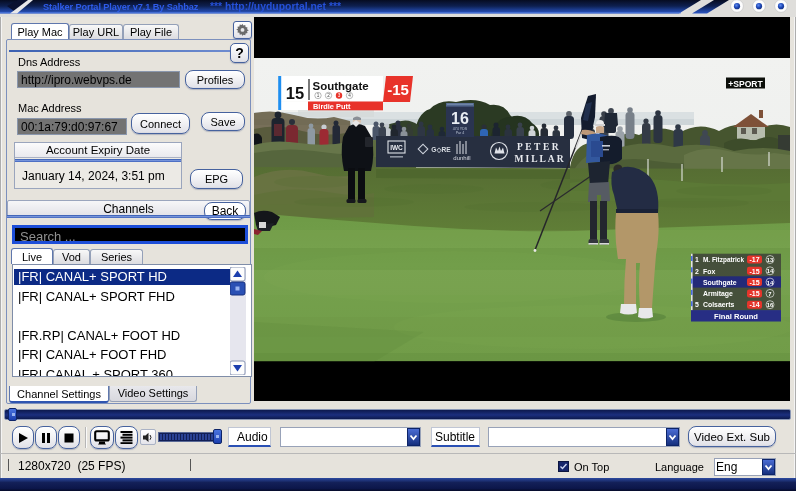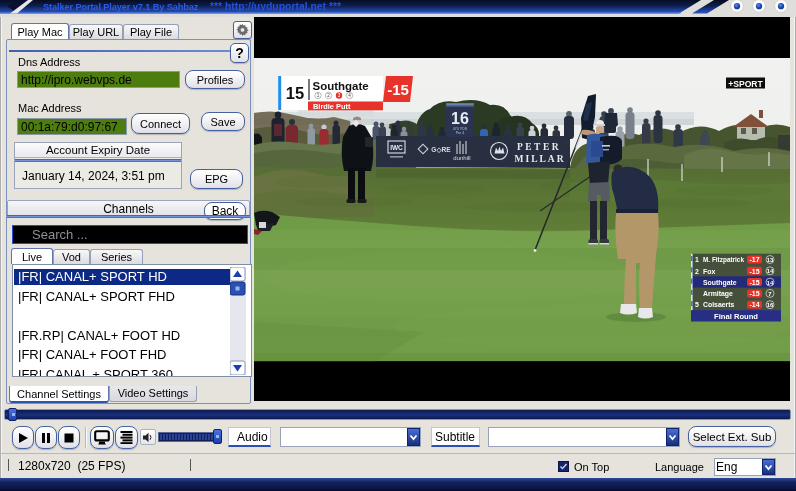--- a/index.html
+++ b/index.html
@@ -7,21 +7,21 @@
 #win{position:absolute;left:0;top:0;width:796px;height:491px;
  background:#e6e3dc;box-shadow:inset 1px 0 0 #adadad,inset -1px 0 0 #adadad,inset 2px 0 0 #f4f4f4,inset -2px 0 0 #f4f4f4;}
 .tex{background-image:repeating-linear-gradient(135deg,rgba(255,255,255,.45) 0 1px,rgba(255,255,255,0) 1px 2px,rgba(180,178,170,.25) 2px 3px,rgba(255,255,255,0) 3px 4px)}
 .abs{position:absolute}
 .lbl{position:absolute;font-size:11px;color:#000;white-space:nowrap}
 .ib{display:flex;align-items:center;justify-content:center}
 .btn{position:absolute;border:1px solid #46629e;border-radius:8px;
  background:linear-gradient(#ffffff,#f4f4f6 40%,#e3e3e9 92%,#d8d8e0);
  box-shadow:0 1px 1px rgba(120,130,160,.5);
  font-size:11px;color:#000;text-align:center;white-space:nowrap}
-.inp{position:absolute;border:1px solid #8a97ad;background:#4d7c0f;
+.inp{position:absolute;border:1px solid #8a97ad;background:#737373;
  font-family:"Liberation Sans",sans-serif;font-size:12px;color:#000;
  padding:0 0 0 3px;line-height:14px}
 .tab{position:absolute;border:1px solid #94a0b8;border-bottom:none;
  border-radius:3px 3px 0 0;background:linear-gradient(#f8f8f8,#dcdce0);
  font-size:11px;color:#000;text-align:center}
 .tab.on{background:#fff;border-color:#5f77ad;z-index:3}
 .btab{position:absolute;border:1px solid #94a0b8;border-top:none;
  border-radius:0 0 3px 3px;background:linear-gradient(#e8e8ec,#d8d8de);
  font-size:11px;color:#000;text-align:center}
 .btab.on{background:#fff;border-color:#5f77ad;border-bottom:2.5px solid #2f55b0;z-index:3}
@@ -91,21 +91,21 @@
   <div class="abs" style="left:0;top:0;width:166px;height:15px;border-bottom:1px solid #aab2c5;background:linear-gradient(#fbfbfc,#e9e9ee);font-size:11.5px;text-align:center;line-height:15px">Account Expiry Date</div>
   <div class="abs" style="left:0;top:16px;width:166px;height:3px;background:linear-gradient(#2a50a8,#7d9ae0 55%,#3258b4)"></div>
   <div class="abs" style="left:7px;top:26px;font-size:12px;white-space:nowrap">January 14, 2024, 3:51 pm</div>
  </div>
  <div class="btn" style="left:186px;top:152px;width:53px;height:20px;line-height:19px">EPG</div>
 
  <div class="abs" style="left:3px;top:183px;width:243px;height:17px;border:1px solid #9aa5bd;border-radius:2px;background:linear-gradient(#f6f6f8,#e2e2e8);font-size:12px;text-align:center;line-height:16px">Channels</div>
  <div class="btn" style="left:200px;top:185px;width:42px;height:18px;font-size:12px;line-height:17px;background:#fff">Back</div>
  <div class="abs" style="left:3px;top:198px;width:243px;height:3px;background:linear-gradient(#2a50a8,#7d9ae0 55%,#3258b4)"></div>
 
- <div class="abs" style="left:8px;top:208px;width:236px;height:19px;background:#000;border:1px solid #1d4ed8;color:#8f8f8f;font-size:13px;line-height:17px;padding-left:19px">Search ...</div>
+ <div class="abs" style="left:8px;top:208px;width:236px;height:19px;background:#000;border:3px solid #1d4ed8;color:#8f8f8f;font-size:13px;line-height:17px;padding-left:5px">Search ...</div>
 
  <div class="tab on" style="left:7px;top:231px;width:42px;height:16px;line-height:16px">Live</div>
  <div class="tab" style="left:49px;top:232px;width:37px;height:15px;line-height:15px">Vod</div>
  <div class="tab" style="left:86px;top:232px;width:53px;height:15px;line-height:15px">Series</div>
 
  <div class="abs" style="left:8px;top:247px;width:240px;height:113px;border:1px solid #7f8da8;background:#fff;overflow:hidden">
   <div class="abs" style="left:1px;top:4px;width:219px;height:15.5px;background:#0c2a85;color:#fff;font-size:13px;line-height:15px;padding-left:4px;white-space:nowrap">|FR| CANAL+ SPORT HD</div>
   <div class="abs" style="left:5px;top:23.5px;font-size:13px;white-space:nowrap">|FR| CANAL+ SPORT FHD</div>
   <div class="abs" style="left:5px;top:62.5px;font-size:13px;white-space:nowrap">|FR.RP| CANAL+ FOOT HD</div>
   <div class="abs" style="left:5px;top:82px;font-size:13px;white-space:nowrap">|FR| CANAL+ FOOT FHD</div>
@@ -612,21 +612,21 @@
         </div>
  </div>
  <div class="abs" style="left:431px;top:6px;width:49px;height:20px;background:#fff;border:1px solid #c0c6d4;border-bottom:2px solid #2a50b4;font-size:12px;line-height:18px;padding-left:3px">Subtitle</div>
  <div class="abs" style="left:488px;top:6px;width:192px;height:20px;background:#fff;border:1px solid #98a2b8">
   <div style="position:absolute;right:0;top:0;width:13px;height:18px;background:linear-gradient(#4a6cd4,#16307e);border:1px solid #0d2468">
           <svg width="11" height="16" viewBox="0 0 11 16" style="display:block">
             <polyline points="2.5,6.5 5.5,10 8.5,6.5" fill="none" stroke="#fff" stroke-width="1.8"></polyline>
           </svg>
         </div>
  </div>
- <div class="btn" style="left:688px;top:5px;width:88px;height:21px;font-size:11.5px;line-height:20px">Select Ext. Sub</div>
+ <div class="btn" style="left:688px;top:5px;width:88px;height:21px;font-size:11.5px;line-height:20px">Video Ext. Sub</div>
 </div>
 
 <div id="status" class="abs" style="left:0;top:453px;width:796px;height:25px;border-top:1px solid #b8b8b8">
  <div class="abs" style="left:8px;top:5px;width:1px;height:12px;background:#555"></div>
  <div class="lbl" style="left:18px;top:5px;font-size:12px">1280x720&nbsp;&nbsp;(25 FPS)</div>
  <div class="abs" style="left:190px;top:5px;width:1px;height:12px;background:#555"></div>
  <div class="abs" style="left:558px;top:7px;width:11px;height:11px;background:#16256a;border:1px solid #0c1540">
         <svg width="9" height="9" viewBox="0 0 9 9" style="display:block">
           <polyline points="1.5,4.5 3.5,6.5 7.5,2" fill="none" stroke="#cdd6f0" stroke-width="1.4"></polyline>
         </svg>

